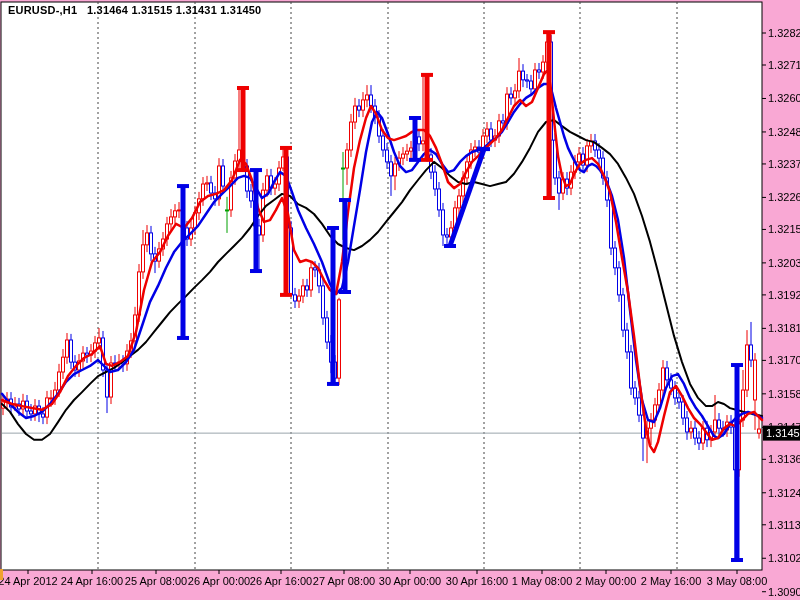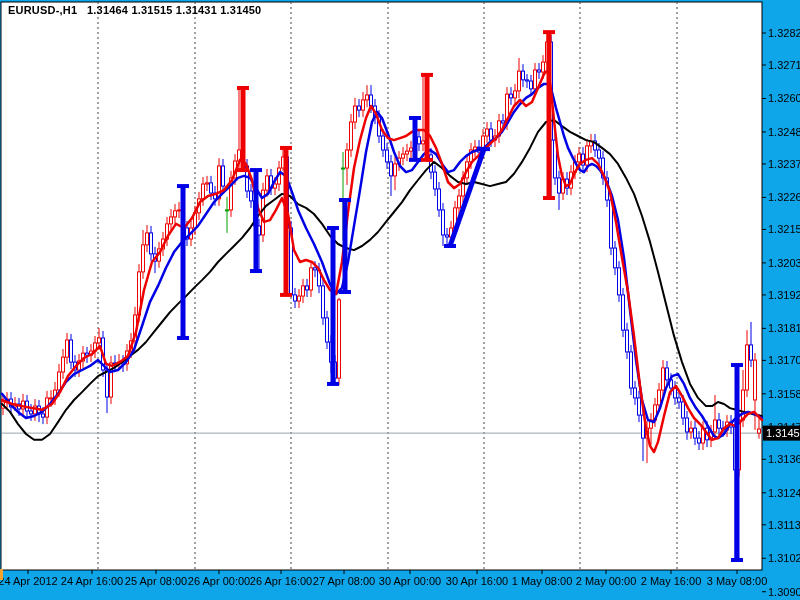--- a/index.html
+++ b/index.html
@@ -1,16 +1,16 @@
 <!DOCTYPE html>
 <html><head>
 <meta charset="utf-8">
 <style>
   html,body{margin:0;padding:0;background:#fff;}
-  #screen{position:relative;width:800px;height:600px;background:#0ea5e9;overflow:hidden;
+  #screen{position:relative;width:800px;height:600px;background:#f9a8d4;overflow:hidden;
           font-family:"Liberation Sans",sans-serif;}
   #chart-title{position:absolute;left:8px;top:4px;font-size:11px;font-weight:600;color:#000;
                letter-spacing:0.2px;white-space:pre;}
   svg text{font-family:"Liberation Sans",sans-serif;}
 </style>
 </head>
 <body>
 <div id="screen">
   <div id="chart-title">EURUSD-,H1   1.31464 1.31515 1.31431 1.31450</div>
   <svg id="chart" width="800" height="600">

